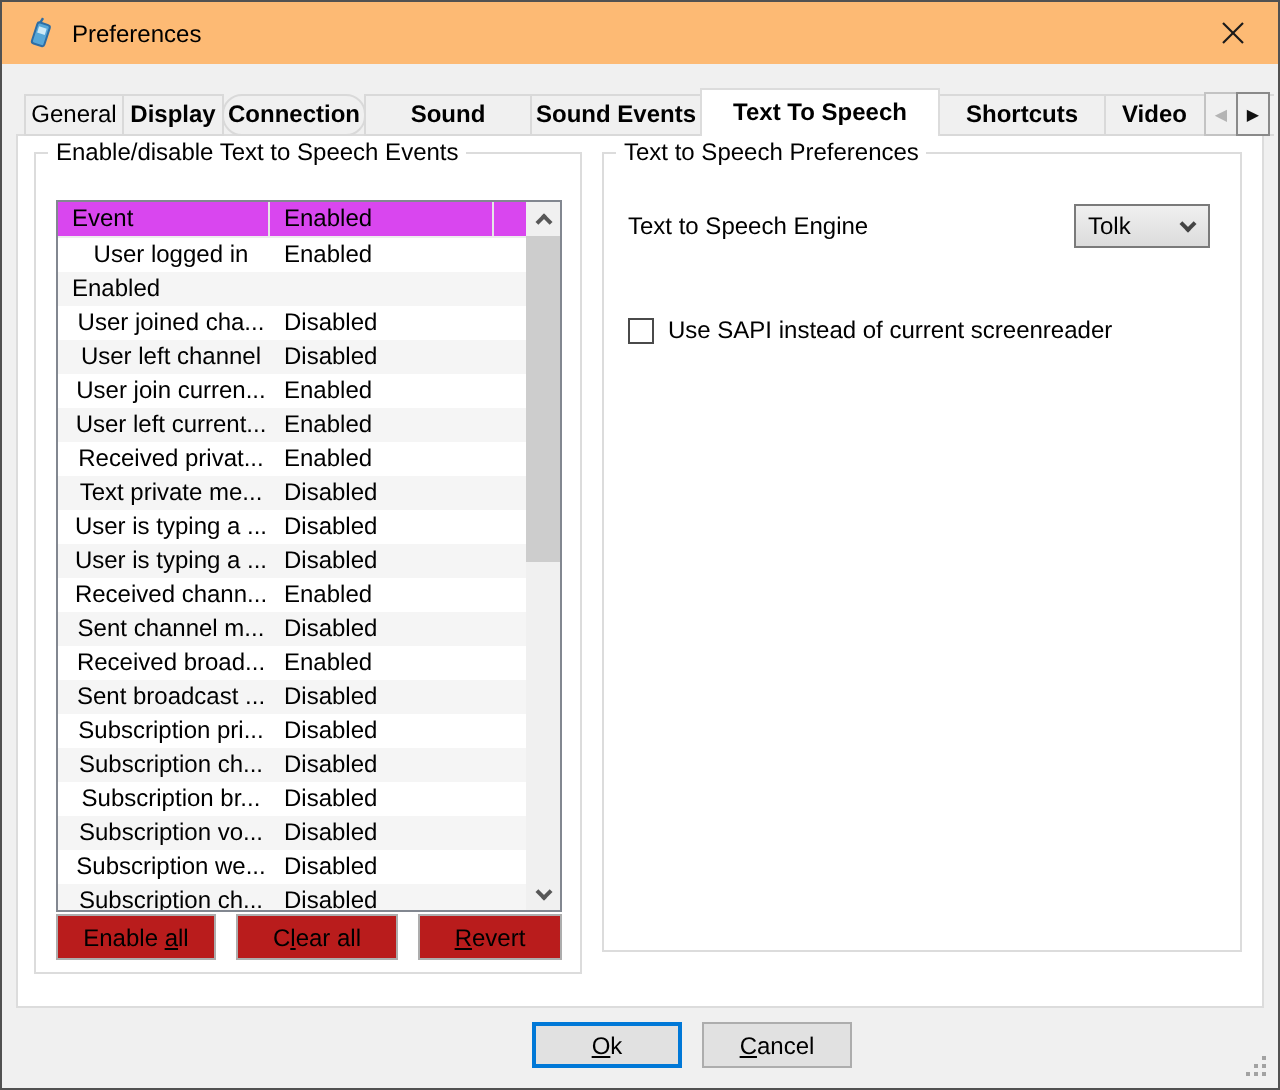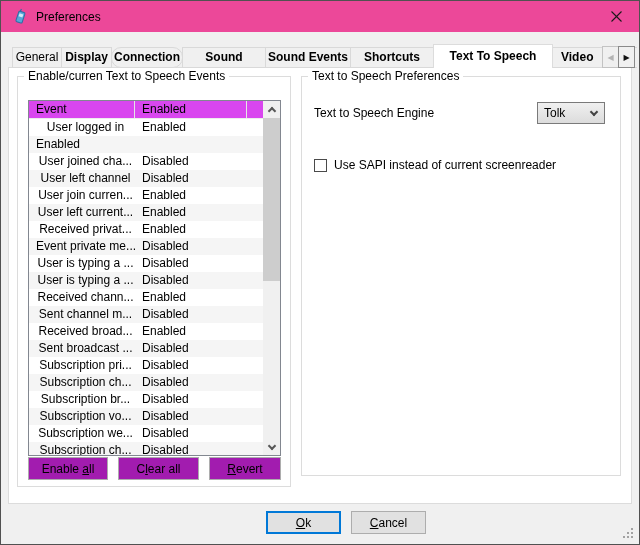--- a/index.html
+++ b/index.html
@@ -4,21 +4,21 @@
 <style>
   html,body { margin:0; padding:0; background:#fff; }
   * { box-sizing:border-box; }
   #win {
     position:relative; width:640px; height:545px;
     background:#f0f0f0; border:1px solid #515151;
     font-family:"Liberation Sans", sans-serif; font-size:12px; color:#000;
     overflow:hidden;
   }
   
-  .titlebar { position:absolute; top:0; left:0; right:0; height:31px; background:#ec4899; }
+  .titlebar { position:absolute; top:0; left:0; right:0; height:31px; background:#fdba74; }
   .app-icon { position:absolute; left:11px; top:7px; width:17px; height:17px; }
   .title-text { position:absolute; left:35px; top:9px; }
   .close-btn { position:absolute; top:0; right:0; width:46px; height:30px;
     display:flex; align-items:center; justify-content:center; }
   
   .tabbar { position:absolute; top:43px; left:11px; right:2px; height:24px;
     display:flex; align-items:flex-end; overflow:hidden; z-index:5; }
   .tab { flex:none; height:21px; line-height:19px; text-align:center;
     background:#f0f0f0; border:1px solid #d9d9d9; }
   .tab + .tab { margin-left:-1px;font-weight:bold; }
@@ -58,21 +58,21 @@
   .sb-up { top:0; } .sb-down { bottom:0; }
   .sb-thumb { position:absolute; left:0; top:17px; width:17px; height:163px; background:#cdcdcd; }
   .chev { width:6px; height:6px; }
   .chev.up { border-top:2px solid #575757; border-left:2px solid #575757;
     transform:rotate(45deg); margin-top:3px; }
   .chev.down { border-bottom:2px solid #575757; border-right:2px solid #575757;
     transform:rotate(45deg); margin-bottom:2px; }
   
   .btnrow { position:absolute; left:10px; bottom:6px; width:253px;
     display:flex; justify-content:space-between; }
-  .btn { height:23px; background:#a21caf; border:1px solid #adadad;
+  .btn { height:23px; background:#b91c1c; border:1px solid #adadad;
     display:flex; align-items:center; justify-content:center; white-space:pre; }
   #btnEnableAll { width:80px; } #btnClearAll { width:81px; } #btnRevert { width:72px; }
   .mn { text-decoration:underline; }
   
   .engine-row { position:absolute; left:12px; top:25px; right:15px; height:22px; }
   .engine-label { line-height:22px; }
   .combo { position:absolute; right:0; top:0; width:68px; height:22px;
     border:1px solid #7a7a7a; background:linear-gradient(#f0f0f0,#dcdcdc); }
   .combo-val { position:absolute; left:6px; top:0; line-height:20px; }
   .combo-arrow { position:absolute; right:7px; top:6px; width:6px; height:6px;
@@ -111,37 +111,37 @@
     </div>
   </div>
 
   <div class="tabbar">
 
   <div class="tab" style="width: 50px;">General</div>
       <div class="tab" style="width: 51px;">Display</div>
       <div class="tab" style="width: 72px; border-radius: 10px;">Connection</div>
       <div class="tab" style="width: 84px;">Sound System</div>
       <div class="tab" style="width: 86px;">Sound Events</div>
+      <div class="tab active" style="width: 120px;">Text To Speech</div>
       <div class="tab" style="width: 84px;">Shortcuts</div>
-      <div class="tab active" style="width: 120px;">Text To Speech</div>
       <div class="tab tab-clipped" style="width: 90px;">Video</div>
     </div>
   <div class="tab-arrows">
     <div class="arrow-btn arrow-left">
       <span>◀</span>
     </div>
     <div class="arrow-btn arrow-right">
       <span>▶</span>
     </div>
   </div>
 
   <div class="frame">
 
     <div class="group" id="grpEvents">
-      <span class="legend">Enable/curren Text to Speech Events</span>
+      <span class="legend">Enable/disable Text to Speech Events</span>
 
       <div id="list">
         <div class="lhead">
           <span class="hc hc1">Event</span>
           <span class="hc hc2">Enabled</span>
         </div>
         <div class="lrows">
 
         <div class="lrow">
             <span class="c-ev">User logged in</span>
@@ -164,21 +164,21 @@
           </div>
             <div class="lrow alt">
             <span class="c-ev">User left current...</span>
             <span class="c-st">Enabled</span>
           </div>
             <div class="lrow">
             <span class="c-ev">Received privat...</span>
             <span class="c-st">Enabled</span>
           </div>
             <div class="lrow alt">
-            <span class="c-ev">Event private me...</span>
+            <span class="c-ev">Text private me...</span>
             <span class="c-st">Disabled</span>
           </div>
             <div class="lrow">
             <span class="c-ev">User is typing a ...</span>
             <span class="c-st">Disabled</span>
           </div>
             <div class="lrow alt">
             <span class="c-ev">User is typing a ...</span>
             <span class="c-st">Disabled</span>
           </div>

